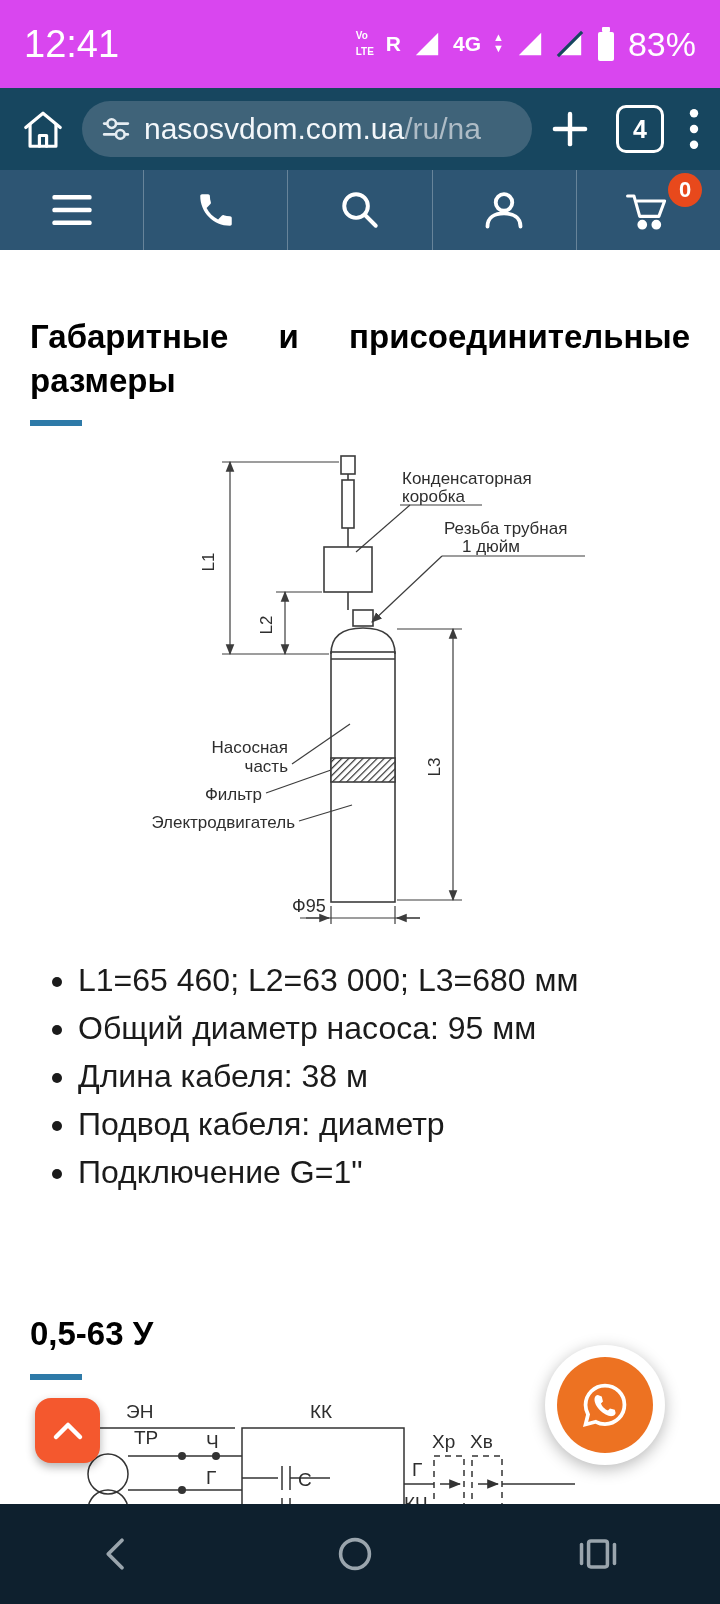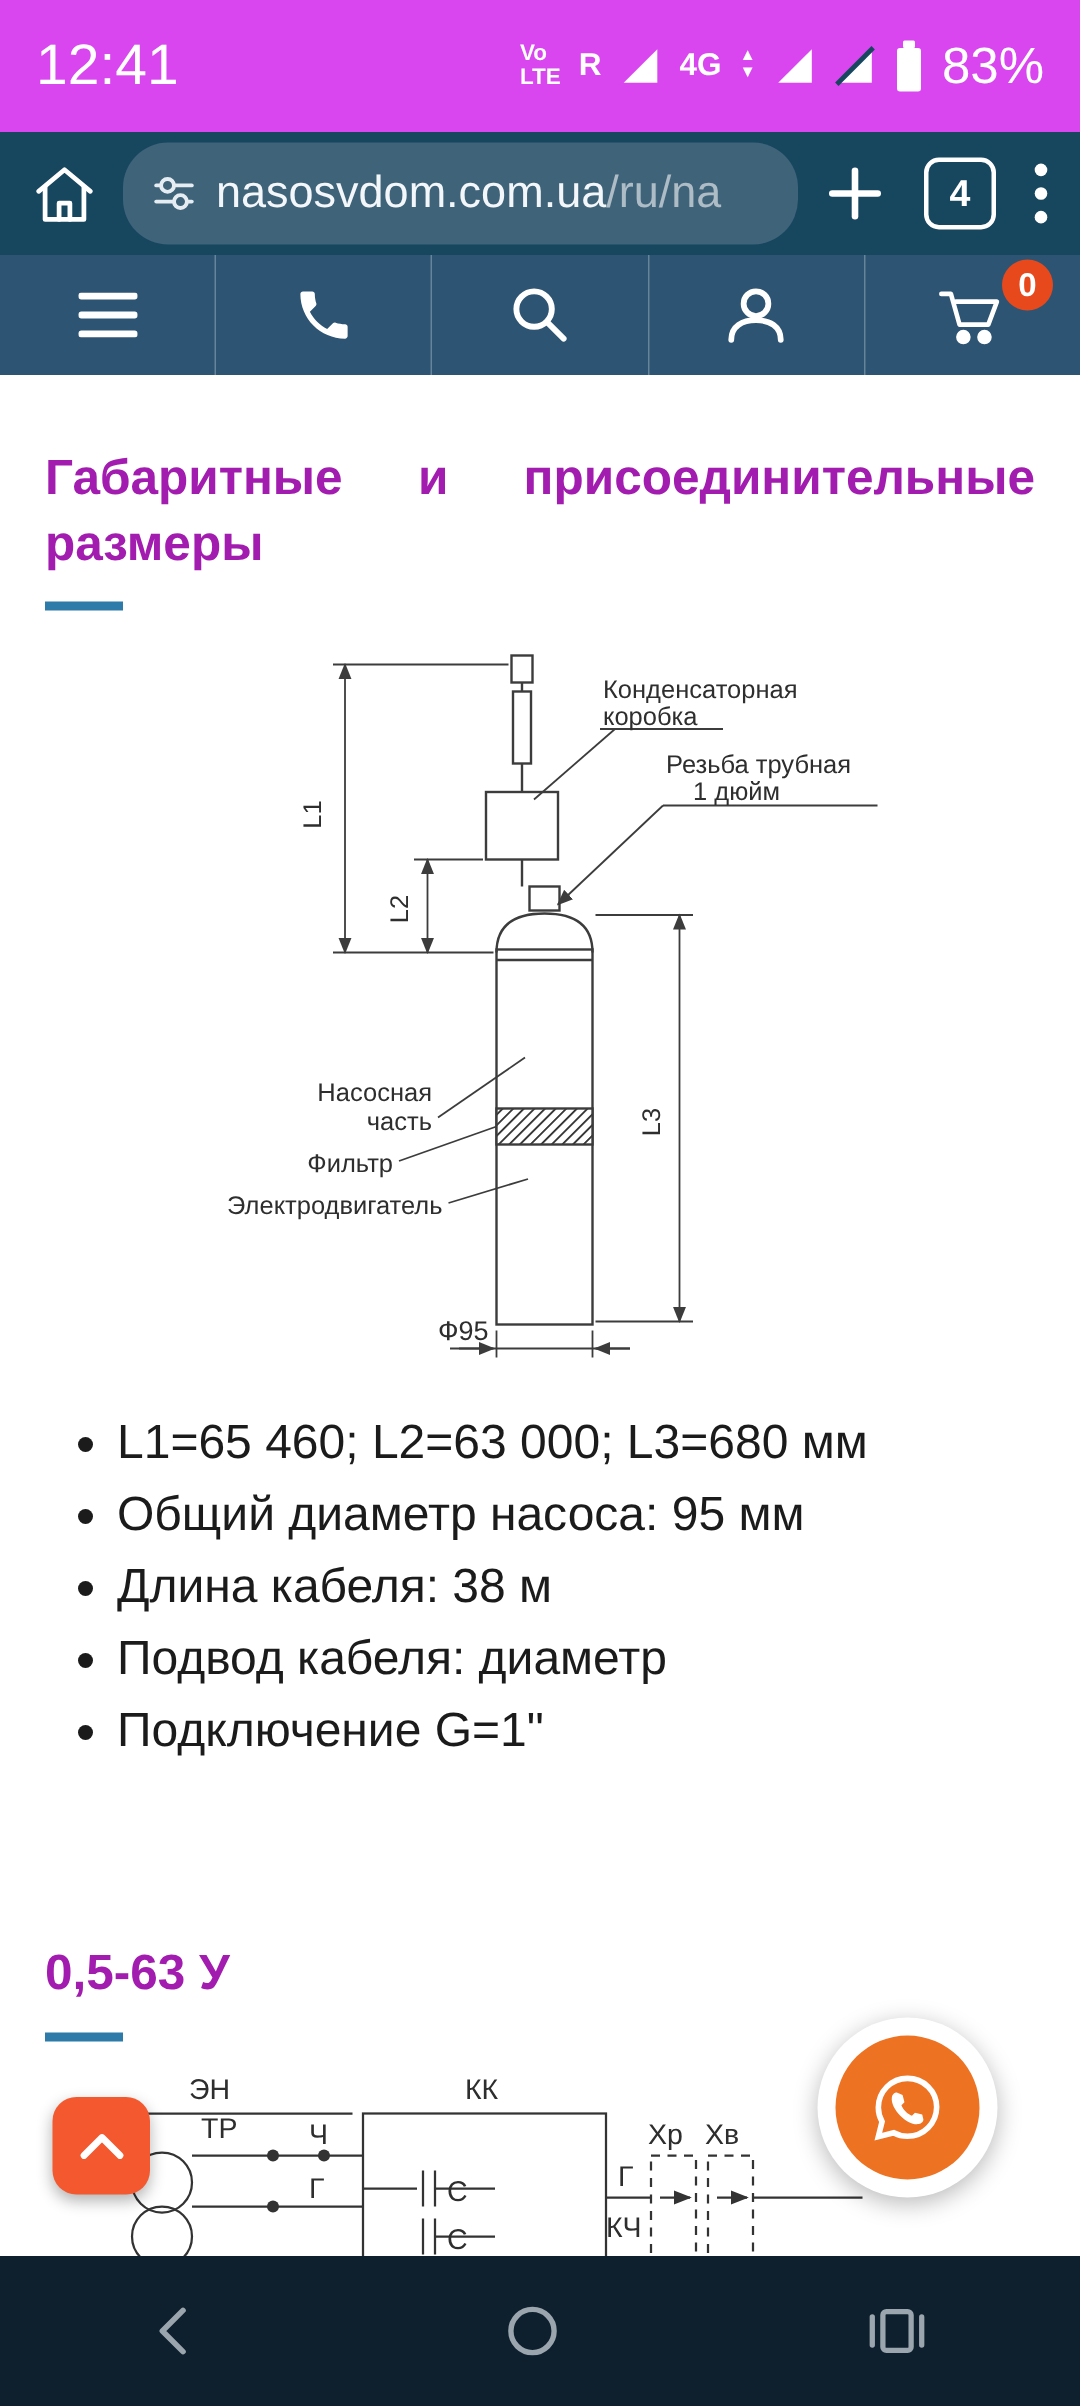--- a/index.html
+++ b/index.html
@@ -3,43 +3,43 @@
 <meta charset="utf-8">
 <style>
   html,body { margin:0; padding:0; }
   body { background:#2a2a2a; font-family:"Liberation Sans", sans-serif; }
   .screen { position:relative; width:720px; height:1604px; background:#ffffff; overflow:hidden; margin:0 auto; }
 
   
   .status-bar { height:88px; background:#d946ef; color:#fff; display:flex; align-items:center; justify-content:space-between; padding:0 24px; box-sizing:border-box; }
   .status-time { font-size:38px; }
   .status-icons { display:flex; align-items:center; gap:12px; }
-  .volte { display:flex; flex-direction:column; align-items:flex-start; font-size:15px; font-weight:bold; line-height:16px; }
+  .volte { display:flex; flex-direction:column; align-items:flex-start; font-size:10px; font-weight:bold; line-height:16px; }
   .net-label { font-size:21px; font-weight:bold; line-height:22px; }
   .tiny-arrows { font-size:11px; line-height:11px; display:flex; flex-direction:column; margin-bottom:2px; }
   .pct { font-size:34px; }
 
   
   .browser-bar { height:82px; background:#17465f; display:flex; align-items:center; padding:0 20px; box-sizing:border-box; }
-  .url-pill { flex:1; height:68px; background:#3f6379; border-radius:30px; margin:0 16px; display:flex; align-items:center; padding:0 20px; box-sizing:border-box; overflow:hidden; }
+  .url-pill { flex:1; height:56px; background:#3f6379; border-radius:30px; margin:0 16px; display:flex; align-items:center; padding:0 20px; box-sizing:border-box; overflow:hidden; }
   .url-text { font-size:30px; margin-left:14px; white-space:nowrap; overflow:hidden; }
   .url-host { color:#f3f7fa; }
   .url-path { color:#aebcc6; }
   .tab-box { width:42px; height:42px; border:3.5px solid #fff; border-radius:10px; color:#fff; font-size:25px; font-weight:bold; display:flex; align-items:center; justify-content:center; margin:0 24px; }
 
   
   .site-nav { height:80px; background:#2d5573; display:flex; }
   .nav-cell { flex:1; display:flex; align-items:center; justify-content:center; position:relative; }
   .nav-cell + .nav-cell { border-left:1px solid rgba(255,255,255,0.28); }
   .cart-badge { position:absolute; top:3px; right:18px; width:34px; height:34px; border-radius:50%; background:#e8491c; color:#fff; font-size:22px; font-weight:bold; display:flex; align-items:center; justify-content:center; }
 
   
   .content { padding:0 30px; }
   .h-line1 { text-align:justify; text-align-last:justify; }
-  .section-heading { margin:46px 0 0; font-size:33px; line-height:1.32; font-weight:bold; color:#a21caf; }
+  .section-heading { margin:65px 0 0; font-size:33px; line-height:1.32; font-weight:bold; color:#000000; }
   .divider { width:52px; height:6px; background:#2e7aa8; margin-top:18px; }
   .pump-svg { display:block; margin:26px auto 0; }
   svg text { font-family:"Liberation Sans", sans-serif; }
   ul.specs { margin:26px 0 0; padding-left:48px; color:#1b1b1b; font-size:32px; }
   ul.specs li { line-height:1.5; }
   .h2-margin { margin-top:116px; }
   .schematic-svg { display:block; margin:18px 0 0; }
 
   
   .scroll-top { position:absolute; left:35px; top:1398px; width:65px; height:65px; background:#f4582e; border-radius:16px; display:flex; align-items:center; justify-content:center; box-shadow:0 4px 10px rgba(0,0,0,0.3); }

